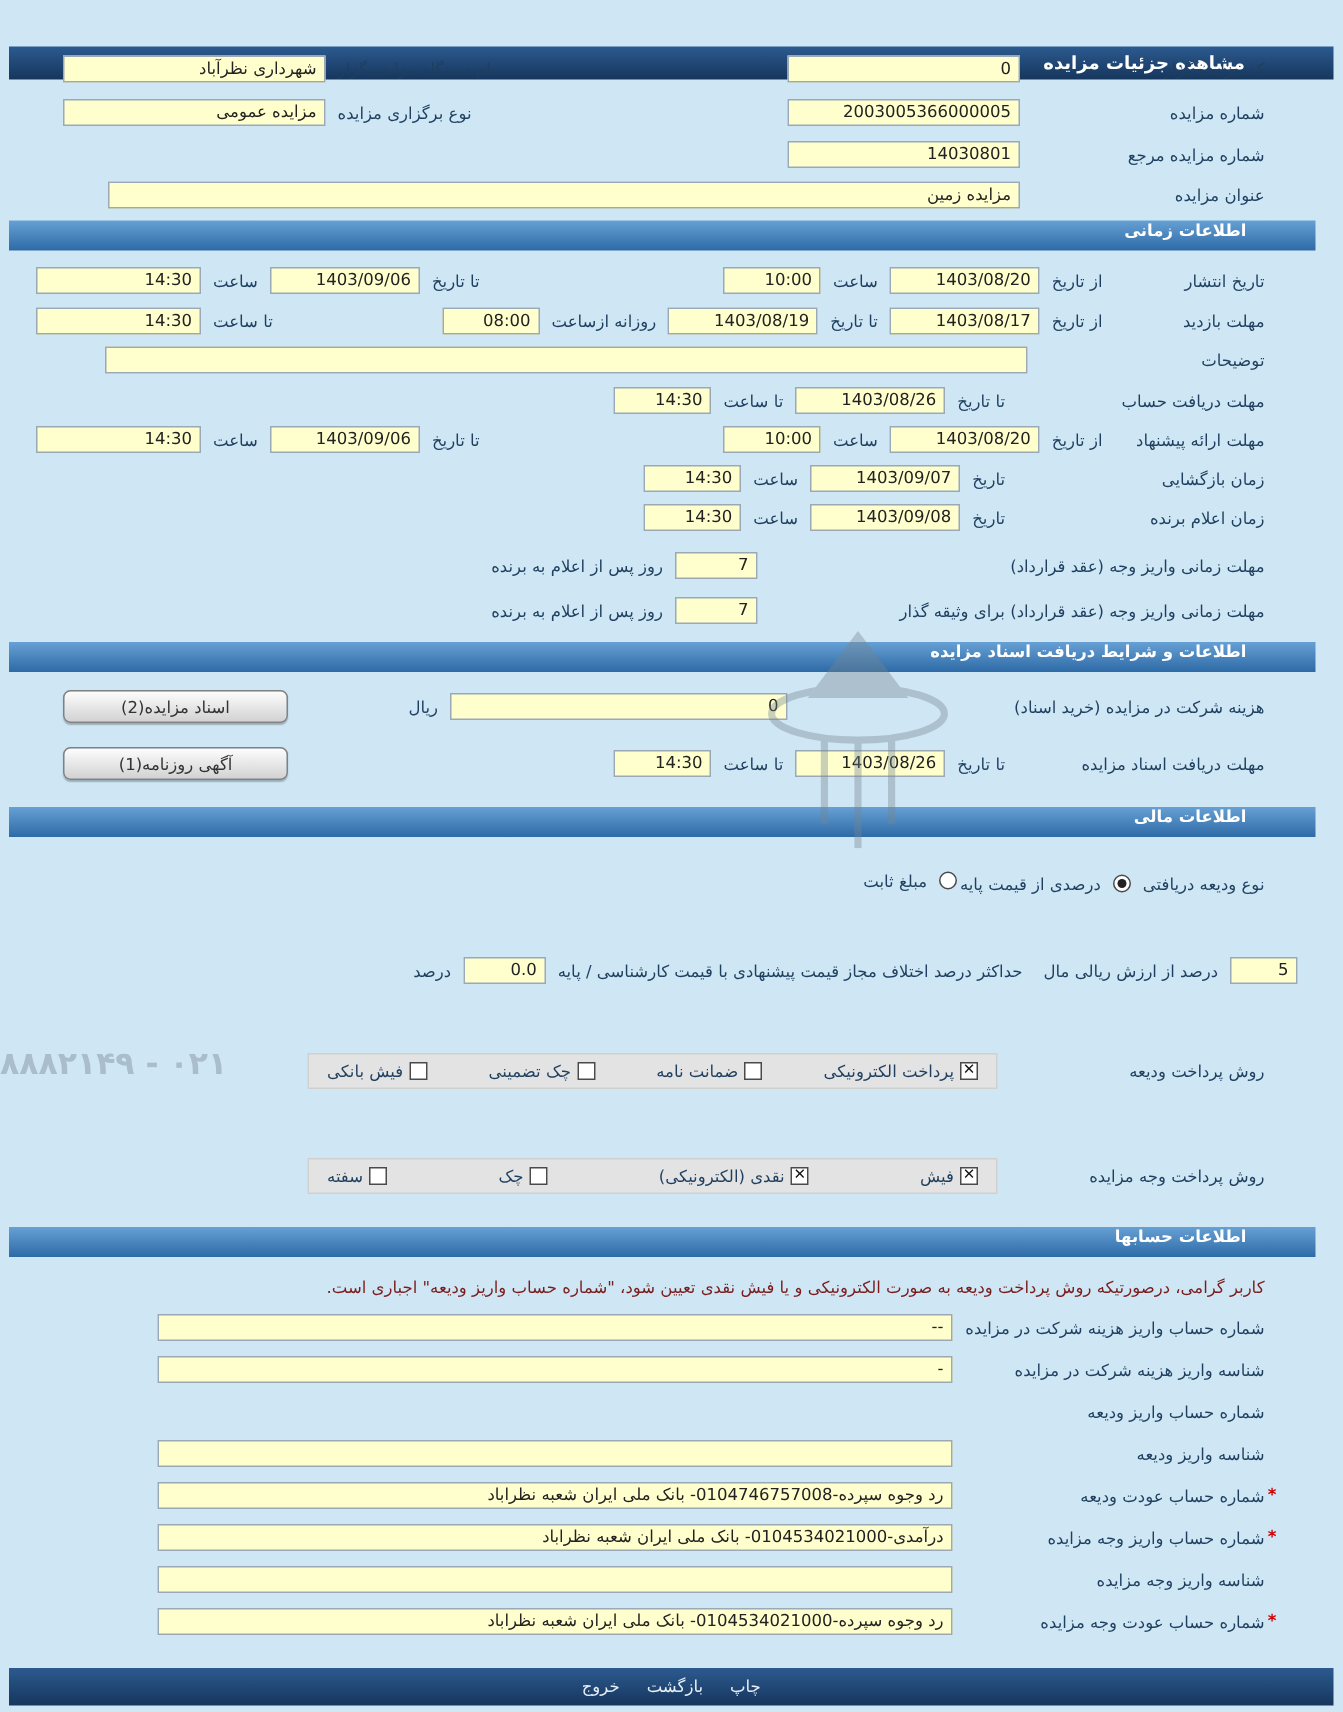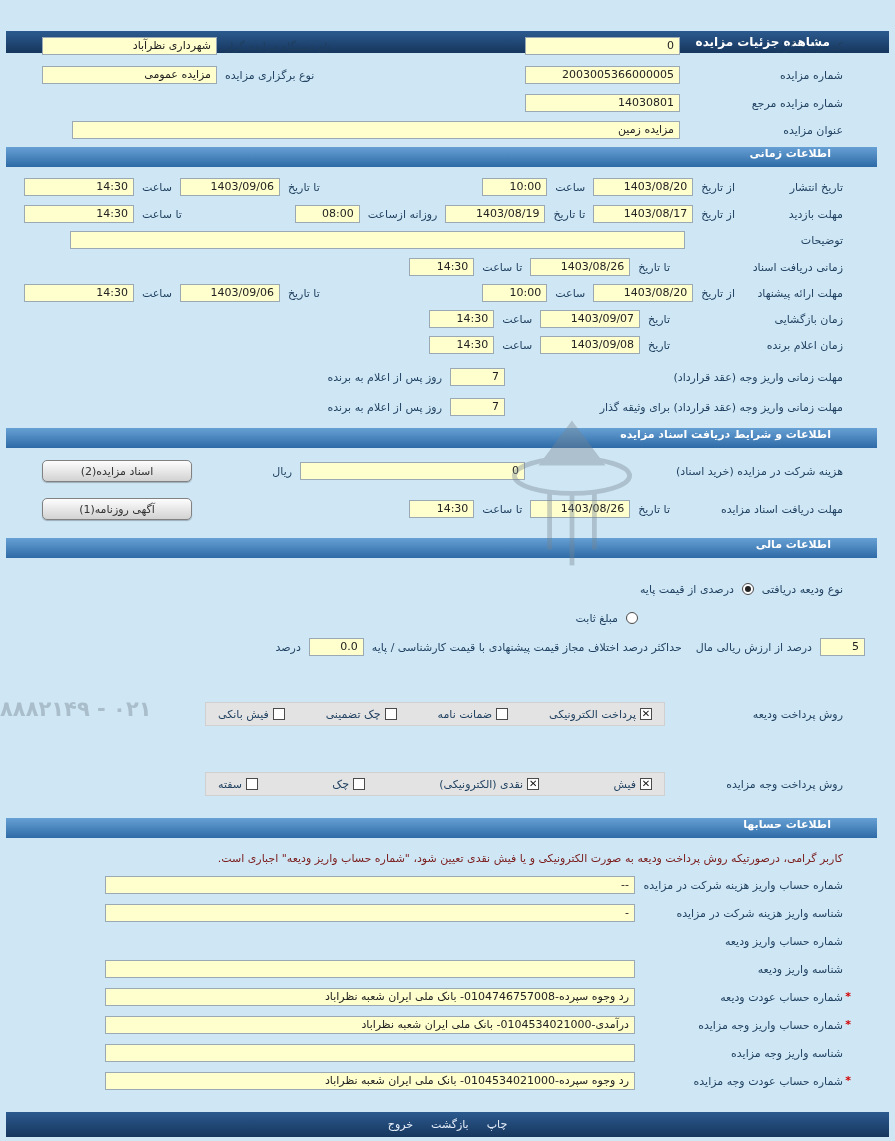--- a/index.html
+++ b/index.html
@@ -124,21 +124,21 @@
   <span class="lbl pushL">تا ساعت</span>
   <span class="field f110">14:30</span>
 </div>
 
 <div class="row" style="top:229px">
   <span class="lbl w150">توضیحات</span>
   <span class="field f615"></span>
 </div>
 
 <div class="row" style="top:256px">
-  <span class="lbl w165">زمانی دریافت اسناد</span>
+  <span class="lbl w165">مهلت دریافت حساب</span>
   <span class="lbl">تا تاریخ</span>
   <span class="field f100">1403/08/26</span>
   <span class="lbl">تا ساعت</span>
   <span class="field f65">14:30</span>
 </div>
 
 <div class="row" style="top:282px">
   <span class="lbl w100">مهلت ارائه پیشنهاد</span>
   <span class="lbl">از تاریخ</span>
   <span class="field f100">1403/08/20</span>
@@ -201,21 +201,21 @@
 <div class="secbar" style="top:538px">
   <span>اطلاعات مالی</span>
 </div>
 
 <div class="row" style="top:578px">
   <span class="lbl">نوع ودیعه دریافتی</span>
   <span class="rd on"></span>
   <span class="lbl">درصدی از قیمت پایه</span>
 </div>
 
-<div class="row" style="top:607px">
+<div class="row" style="top:576px">
   <span class="rd" style="margin-right:205px"></span>
   <span class="lbl">مبلغ ثابت</span>
 </div>
 
 <div class="row tight" style="top:636px">
   <span class="field f45">5</span>
   <span class="lbl">درصد از ارزش ریالی مال</span>
   <span class="lbl" style="margin-right:6px">حداکثر درصد اختلاف مجاز قیمت پیشنهادی با قیمت کارشناسی / پایه</span>
   <span class="field f55">0.0</span>
   <span class="lbl">درصد</span>

